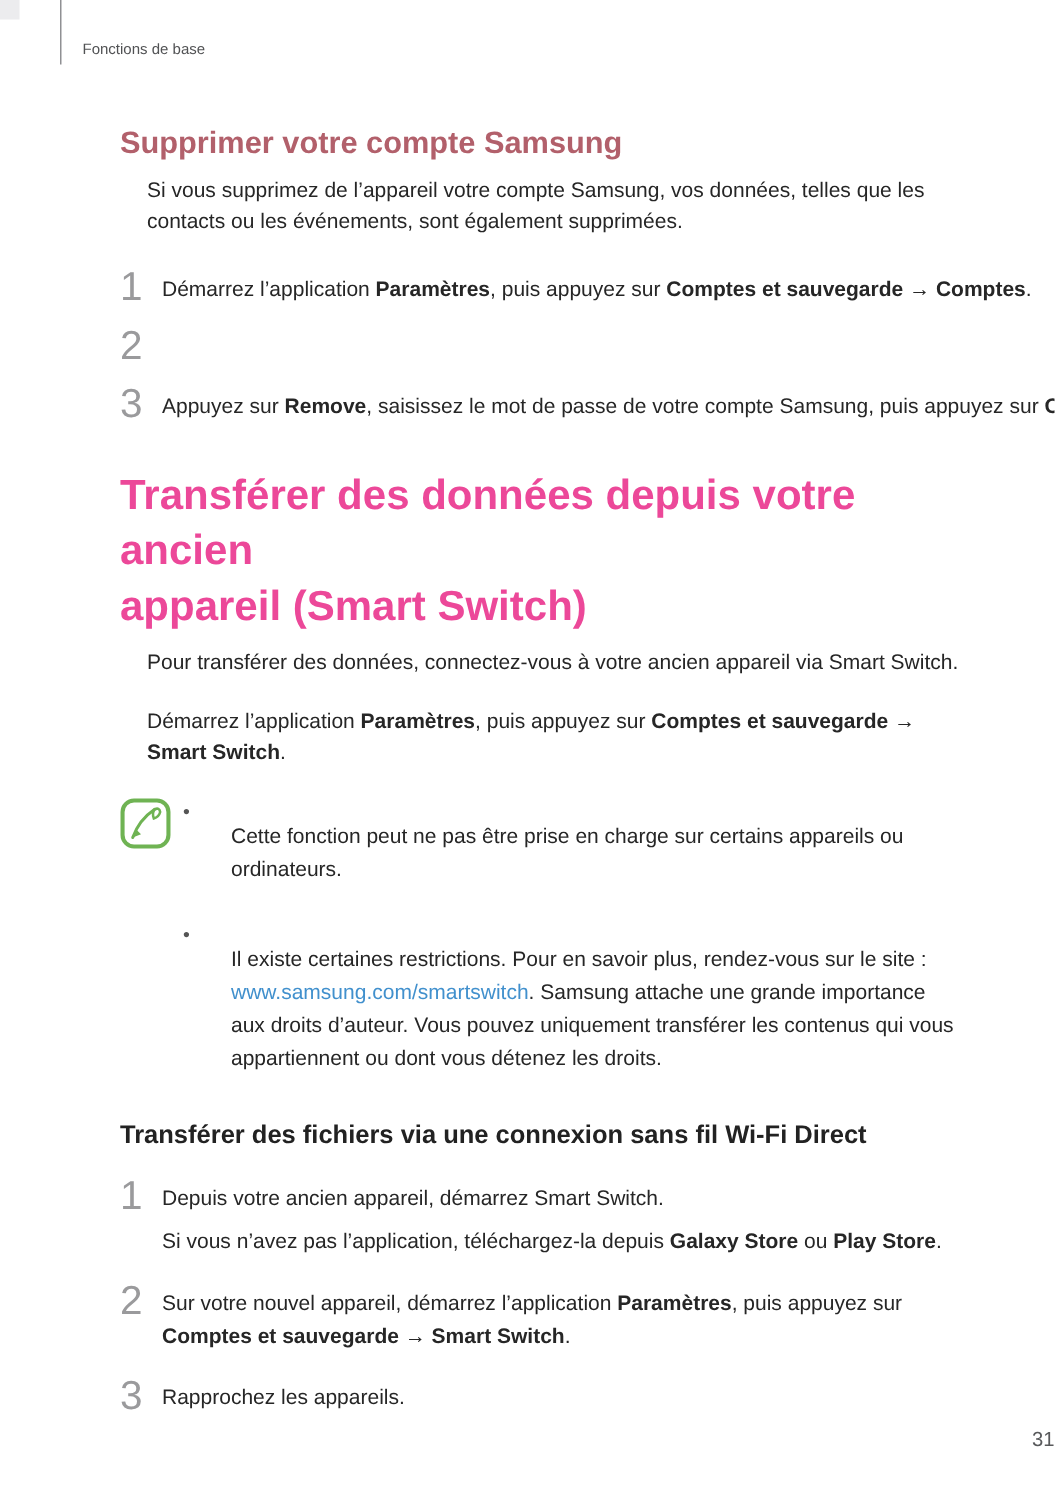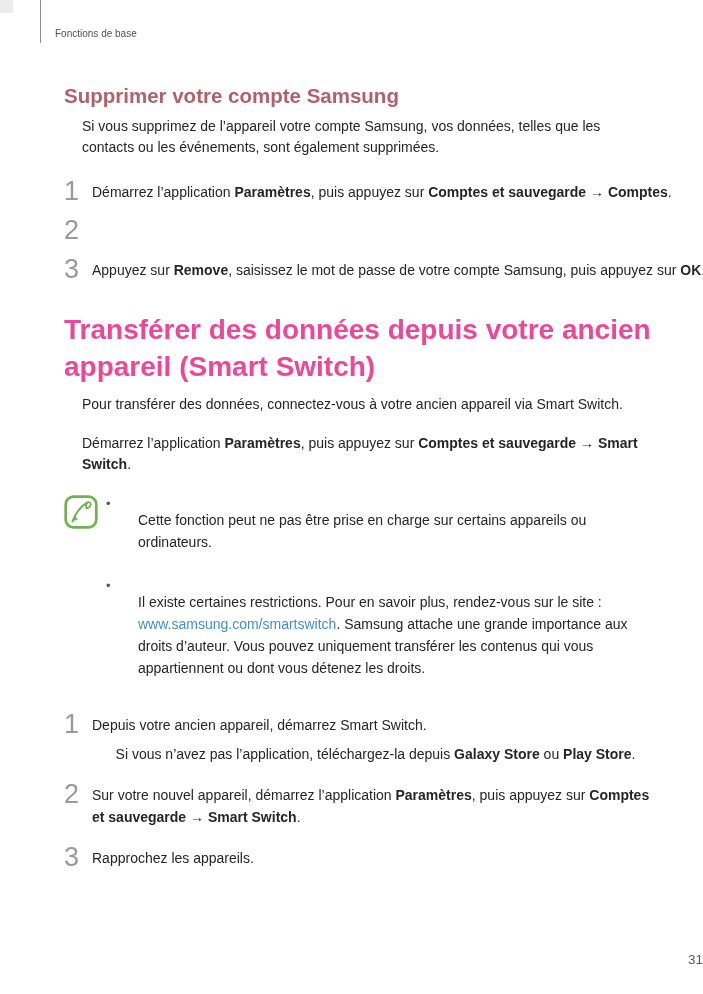--- a/index.html
+++ b/index.html
@@ -4,37 +4,37 @@
 <style>
   html,body{margin:0;padding:0;}
   body{
     width:703px;height:994px;background:#ffffff;position:relative;overflow:hidden;
     font-family:"Liberation Sans",sans-serif;color:#262626;
     -webkit-font-smoothing:antialiased;
   }
   .corner-box{position:absolute;left:0;top:0;width:13px;height:13px;background:#ececee;}
   .head-rule{position:absolute;left:40px;top:0;width:1px;height:43px;background:#8f9093;}
   .running-header{position:absolute;left:55px;top:26px;font-size:10px;line-height:16px;color:#515254;}
-  .content{padding:84px 44px 0 64px;}
+  .content{padding:84px 44px 0 80px;}
   .h-red{font-size:20.5px;line-height:24px;font-weight:700;color:#b2606b;margin:0;}
   .h-blue{font-size:28px;line-height:37px;font-weight:700;color:#ec4899;margin:27px 0 0;}
   .h-sub{font-size:17px;line-height:22px;font-weight:700;color:#222222;margin:14px 0 0;}
   .body{font-size:14px;line-height:21px;margin:18px;}
   .p1{margin-top:8px;}
   .p2{margin-top:9px;}
   .p3{margin-top:4px;}
   .p4{margin-top:8px;}
   .steps{margin:16px 0 0;padding:0;}
   .steps2{margin-top:14px;}
   .step{display:flex;align-items:flex-start;margin:0 0 9px;}
   .steps2 .step{margin-bottom:14px;}
   .step-num{flex:0 0 28px;font-size:27px;line-height:30px;color:#9a9a9c;}
   .step-body{flex:1;padding-top:5px;font-size:14px;line-height:22px;}
   .step-body p{margin:0;}
-  .subline{margin-top:7px !important;text-align:center;}
+  .subline{margin-top:7px !important;}
   .oneline{white-space:nowrap;}
   .note{display:flex;margin:10px 0 0;}
   .note-icon{flex:0 0 34px;margin-right:6px;padding-top:2px;}
   .note-items{flex:1;}
   .note-item{display:flex;margin-bottom:6px;}
   .note-item:last-child{margin-bottom:0;}
   .dot{flex:0 0 16px;color:#555555;font-size:13px;line-height:22px;padding-left:2px;}
   .note-item p{margin:16px;font-size:14px;line-height:22px;}
   .b{font-weight:700;}
   .link{color:#4190cd;text-decoration:none;cursor:pointer;}
@@ -89,20 +89,21 @@
         <span class="dot">•</span>
         <p><span>Cette fonction peut ne pas être prise en charge sur certains appareils ou ordinateurs.</span></p>
       </div>
       <div class="note-item">
         <span class="dot">•</span>
         <p><span>Il existe certaines restrictions. Pour en savoir plus, rendez-vous sur le site : </span><a class="link">www.samsung.com/smartswitch</a><span>. Samsung attache une grande importance aux droits d’auteur. Vous pouvez uniquement transférer les contenus qui vous appartiennent ou dont vous détenez les droits.</span></p>
       </div>
     </div>
   </div>
 
+  <h3 class="h-sub">Transférer des fichiers via une connexion sans fil Wi-Fi Direct</h3>
 
   <div class="steps steps2">
     <div class="step">
       <span class="step-num">1</span>
       <div class="step-body">
         <p><span>Depuis votre ancien appareil, démarrez Smart Switch.</span></p>
         <p class="subline"><span>Si vous n’avez pas l’application, téléchargez-la depuis </span><span class="b">Galaxy Store</span><span> ou </span><span class="b">Play Store</span><span>.</span></p>
       </div>
     </div>
     <div class="step">

